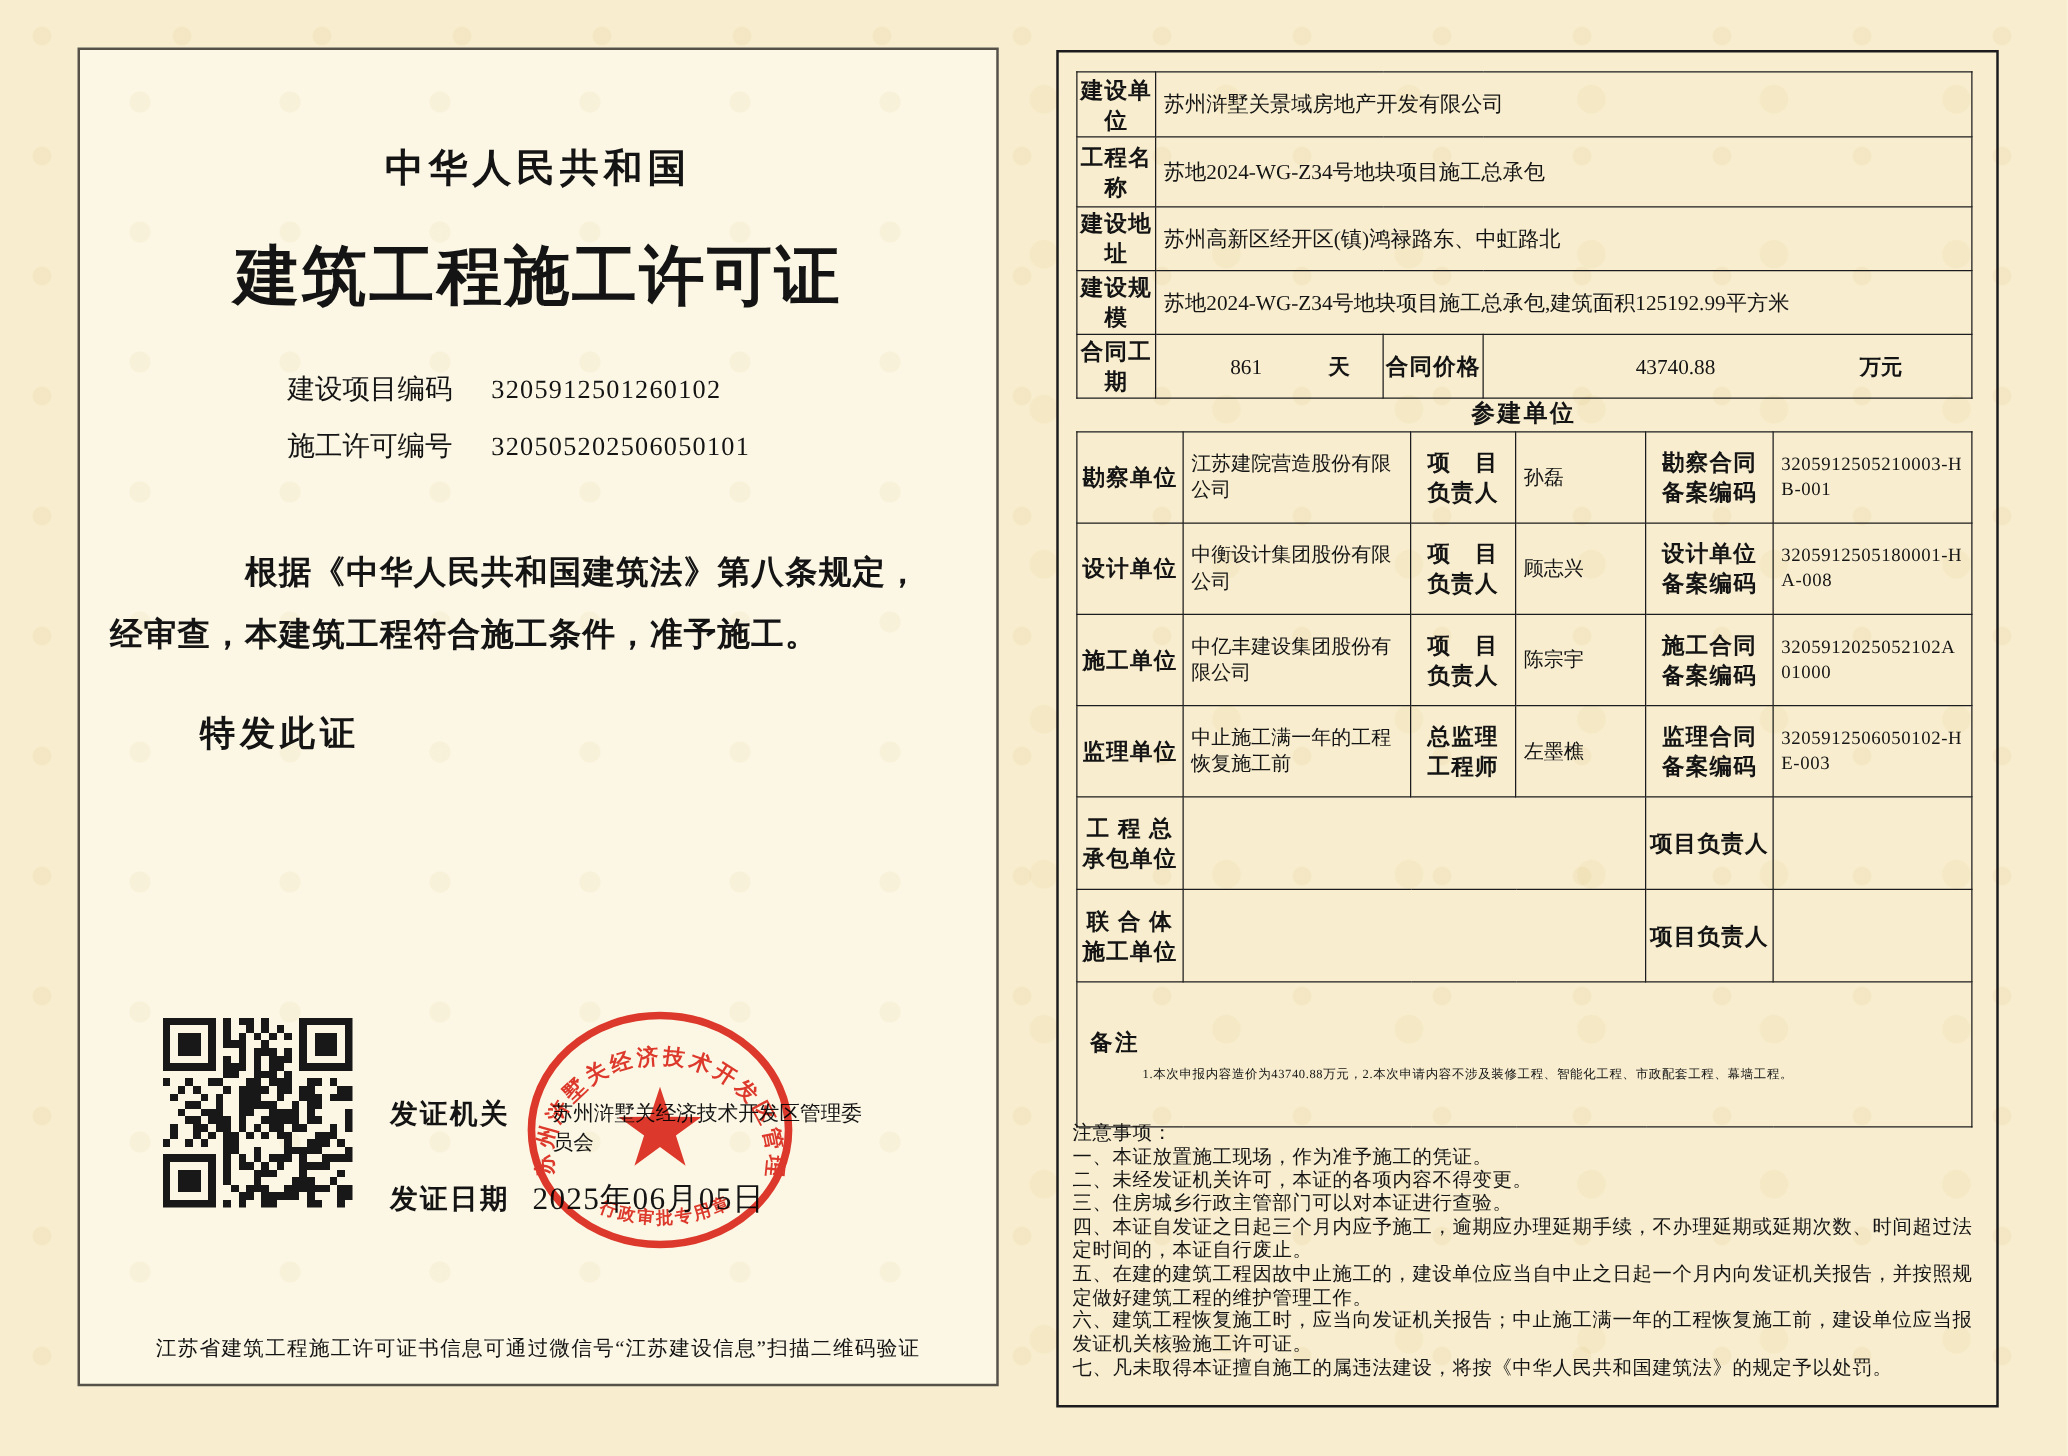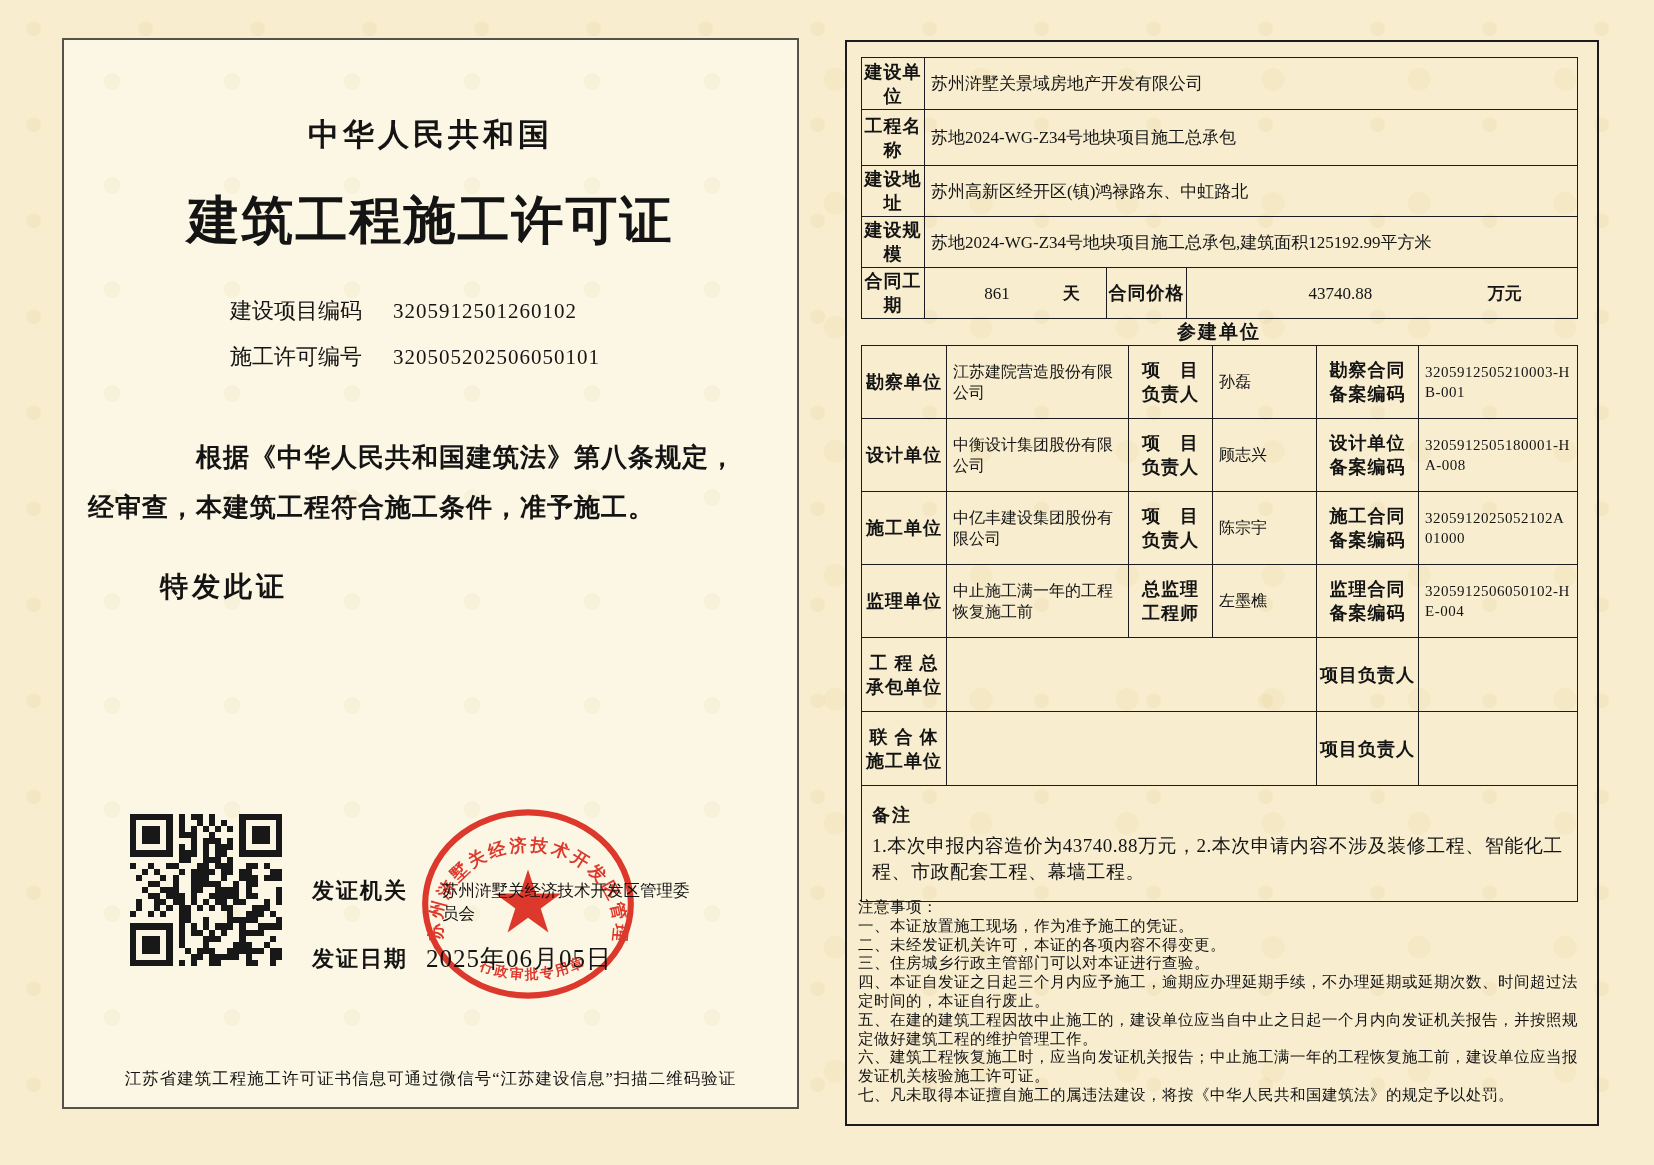--- a/index.html
+++ b/index.html
@@ -56,21 +56,21 @@
   .unitcell{display:table-cell;}
   .unitcell .num{display:inline-block;width:78%;text-align:center;}
   .unitcell .unit{display:inline-block;font-family:"Liberation Sans",sans-serif;font-weight:bold;font-size:17px;}
   .company{font-size:16px;line-height:21px;word-break:break-all;}
   .person{font-size:16px;}
   .code{font-size:15px;line-height:20px;word-break:break-all;letter-spacing:.5px;}
   .band{height:26px;line-height:26px;text-align:center;
     font-family:"Liberation Sans",sans-serif;font-weight:bold;font-size:19px;letter-spacing:2px;}
   .remark-cell{vertical-align:top;padding:6px 10px;}
   .remark-label{font-family:"Liberation Sans",sans-serif;font-weight:bold;font-size:18px;letter-spacing:2px;}
-  .remark-text{margin-top:6px;font-size:19px;letter-spacing:.5px;}
+  .remark-text{margin-top:6px;margin-left:42px;font-size:10px;letter-spacing:.5px;}
   .notes{position:absolute;left:11px;top:856px;width:726px;font-size:15.5px;line-height:18.8px;letter-spacing:.5px;}
   .notes div{margin:0;}
 </style>
 </head>
 <body>
 
 <div class="canvas">
 
   <section class="left-page">
     <div class="country">中华人民共和国</div>
@@ -430,21 +430,21 @@
           <td class="val code">3205912025052102A01000</td>
         </tr>
         <tr style="height:73px">
           <td class="lbl">监理单位</td>
           <td class="val company">中止施工满一年的工程恢复施工前</td>
           <td class="lbl pre">总监理
 工程师</td>
           <td class="val person">左墨樵</td>
           <td class="lbl pre">监理合同
 备案编码</td>
-          <td class="val code">3205912506050102-HE-004</td>
+          <td class="val code">3205912506050102-HE-003</td>
         </tr>
         <tr style="height:74px">
           <td class="lbl pre">工 程 总
 承包单位</td>
           <td class="val" colspan="3"></td>
           <td class="lbl">项目负责人</td>
           <td class="val"></td>
         </tr>
         <tr style="height:74px">
           <td class="lbl pre">联 合 体

